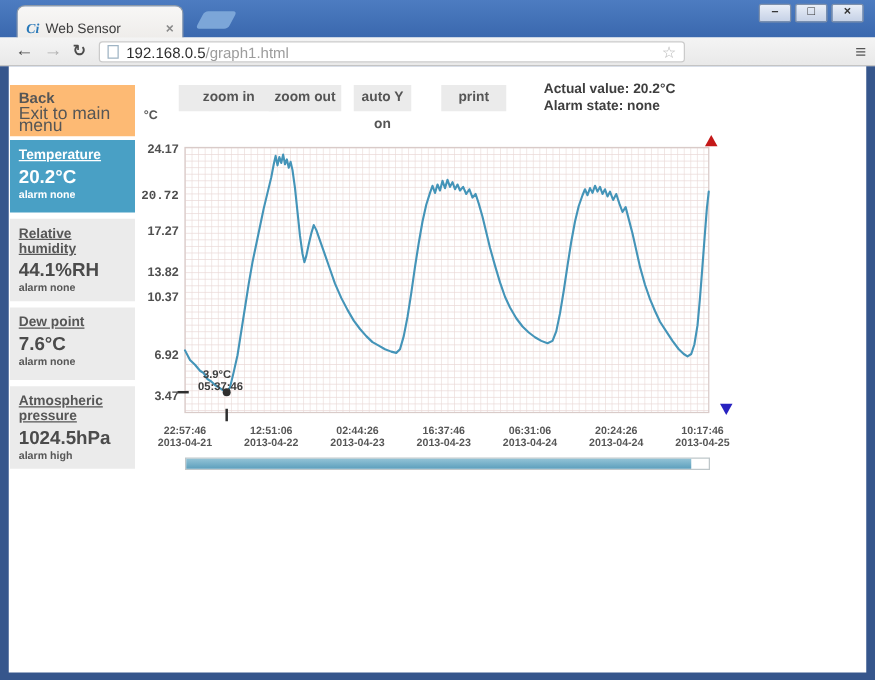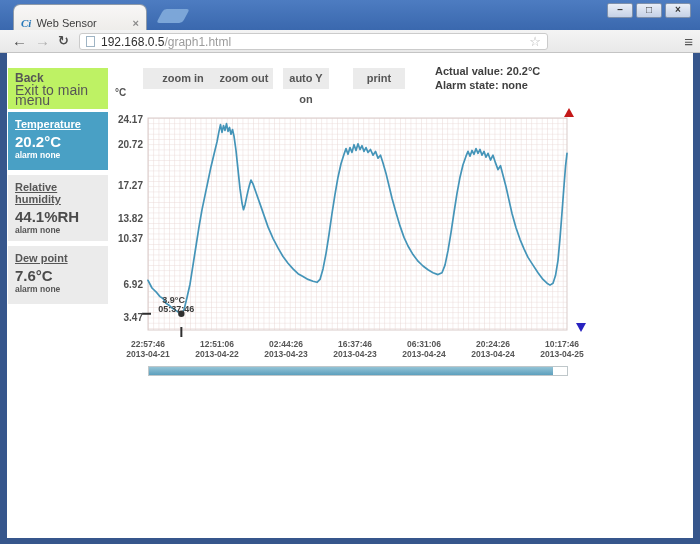--- a/index.html
+++ b/index.html
@@ -37,21 +37,21 @@
   .url { font-size:12px; color:#2e2e2e; white-space:nowrap; }
   .url-path { color:#9c9c9c; }
   .star { margin-left:auto; color:#b5b5b5; font-size:13px; line-height:13px; }
   .menu-ico { position:absolute; right:7px; top:3px; color:#555; font-size:15px; font-weight:bold; }
 
   
   .content { position:absolute; top:53px; left:0; width:700px; height:491px; background:#36568c; }
   .pagewhite { position:absolute; top:0; left:7px; width:686px; height:485px; background:#fff; }
 
   .back-tile { position:absolute; left:1px; top:15px; width:100px; min-height:32px;
-               background:#bef264; padding:4px 7px; color:#565656; }
+               background:#fdba74; padding:4px 7px; color:#565656; }
   .back-title { font-size:12px; font-weight:bold; line-height:13px; }
   .back-sub { font-size:14px; font-weight:normal; line-height:10px; }
 
   .sidebar { position:absolute; left:1px; top:59px; width:100px;
              display:flex; flex-direction:column; gap:5px; }
   .tile { width:100px; min-height:58px; background:#ebebeb; color:#565656; padding:6px 7px; }
   .t-label { font-size:11px; font-weight:bold; line-height:12px;text-decoration:underline; }
   .t-value { font-size:15px; font-weight:bold; line-height:17px; margin-top:3px; color:#4b4b4b; }
   .t-alarm { font-size:8.5px; font-weight:bold; line-height:10px; }
   .tile.active { background:#49a0c5; color:#fff; }
@@ -130,20 +130,25 @@
     </div>
     <div class="tile">
       <div class="t-label">Relative humidity</div>
       <div class="t-value">44.1%RH</div>
       <div class="t-alarm">alarm none</div>
     </div>
     <div class="tile">
       <div class="t-label">Dew point</div>
       <div class="t-value">7.6°C</div>
       <div class="t-alarm">alarm none</div>
+    </div>
+    <div class="tile">
+      <div class="t-label">Atmospheric pressure</div>
+      <div class="t-value">1024.5hPa</div>
+      <div class="t-alarm">alarm high</div>
     </div>
   </div>
 
   <div class="tbtn tbtn-0">zoom in</div>
   <div class="tbtn tbtn-1">zoom out</div>
   <div class="tbtn tbtn-2">auto Y on</div>
   <div class="tbtn tbtn-3">print</div>
 
   <div class="info">
     <div>Actual value: 20.2°C</div>
@@ -167,21 +172,21 @@
       <circle id="anno-dot" r="3.2" fill="#2f2f2f" cx="33.35" cy="195.76576576576576"></circle>
       <text id="anno-val" font-size="9" font-weight="bold" fill="#3d3d3d" x="14.350000000000001" y="184.76576576576576">3.9°C</text>
       <text id="anno-time" font-size="9" font-weight="bold" fill="#3d3d3d" x="10.350000000000001" y="193.76576576576576">05:37:46</text>
     </svg>
     <div class="tri-up"></div>
     <div class="tri-down"></div>
     <div class="scroll">
       <div class="scroll-fill"></div>
     </div>
   <div class="ytick" style="top: -3.8036px;">24.17</div>
-        <div class="ytick" style="top: 21px;">20.72</div>
+        <div class="ytick" style="top: 34px; font-family: Liberation Mono, monospace;">20.72</div>
         <div class="ytick" style="top: 62.0883px;">17.27</div>
         <div class="ytick" style="top: 95.0342px;">13.82</div>
         <div class="ytick" style="top: 115px;">10.37</div>
         <div class="ytick" style="top: 160.926px;">6.92</div>
         <div class="ytick" style="top: 193.872px;">3.47</div>
         <div class="xtick" style="left: -33px;">
           <div>22:57:46</div>
           <div>2013-04-21</div>
         </div>
         <div class="xtick" style="left: 36px;">

